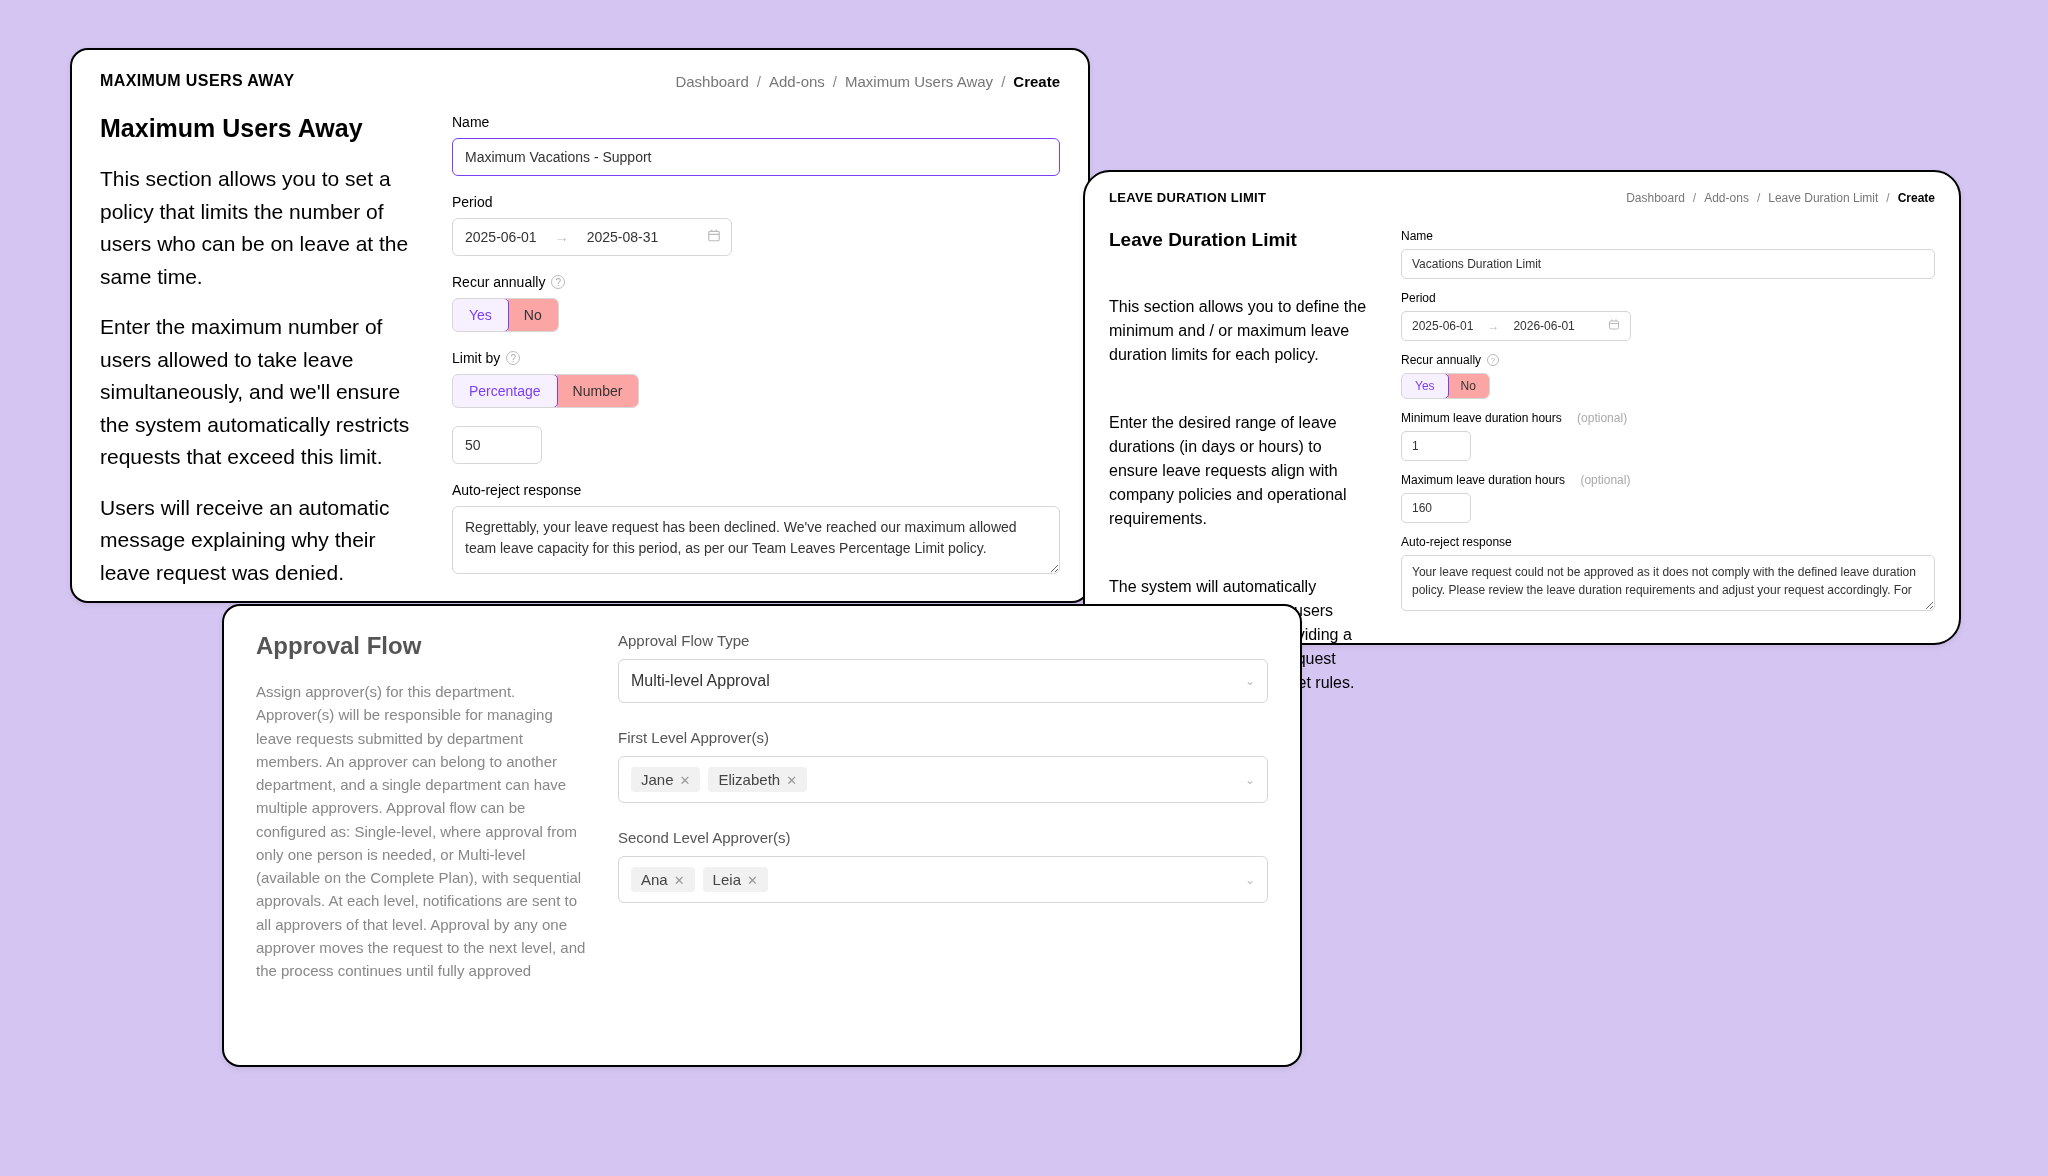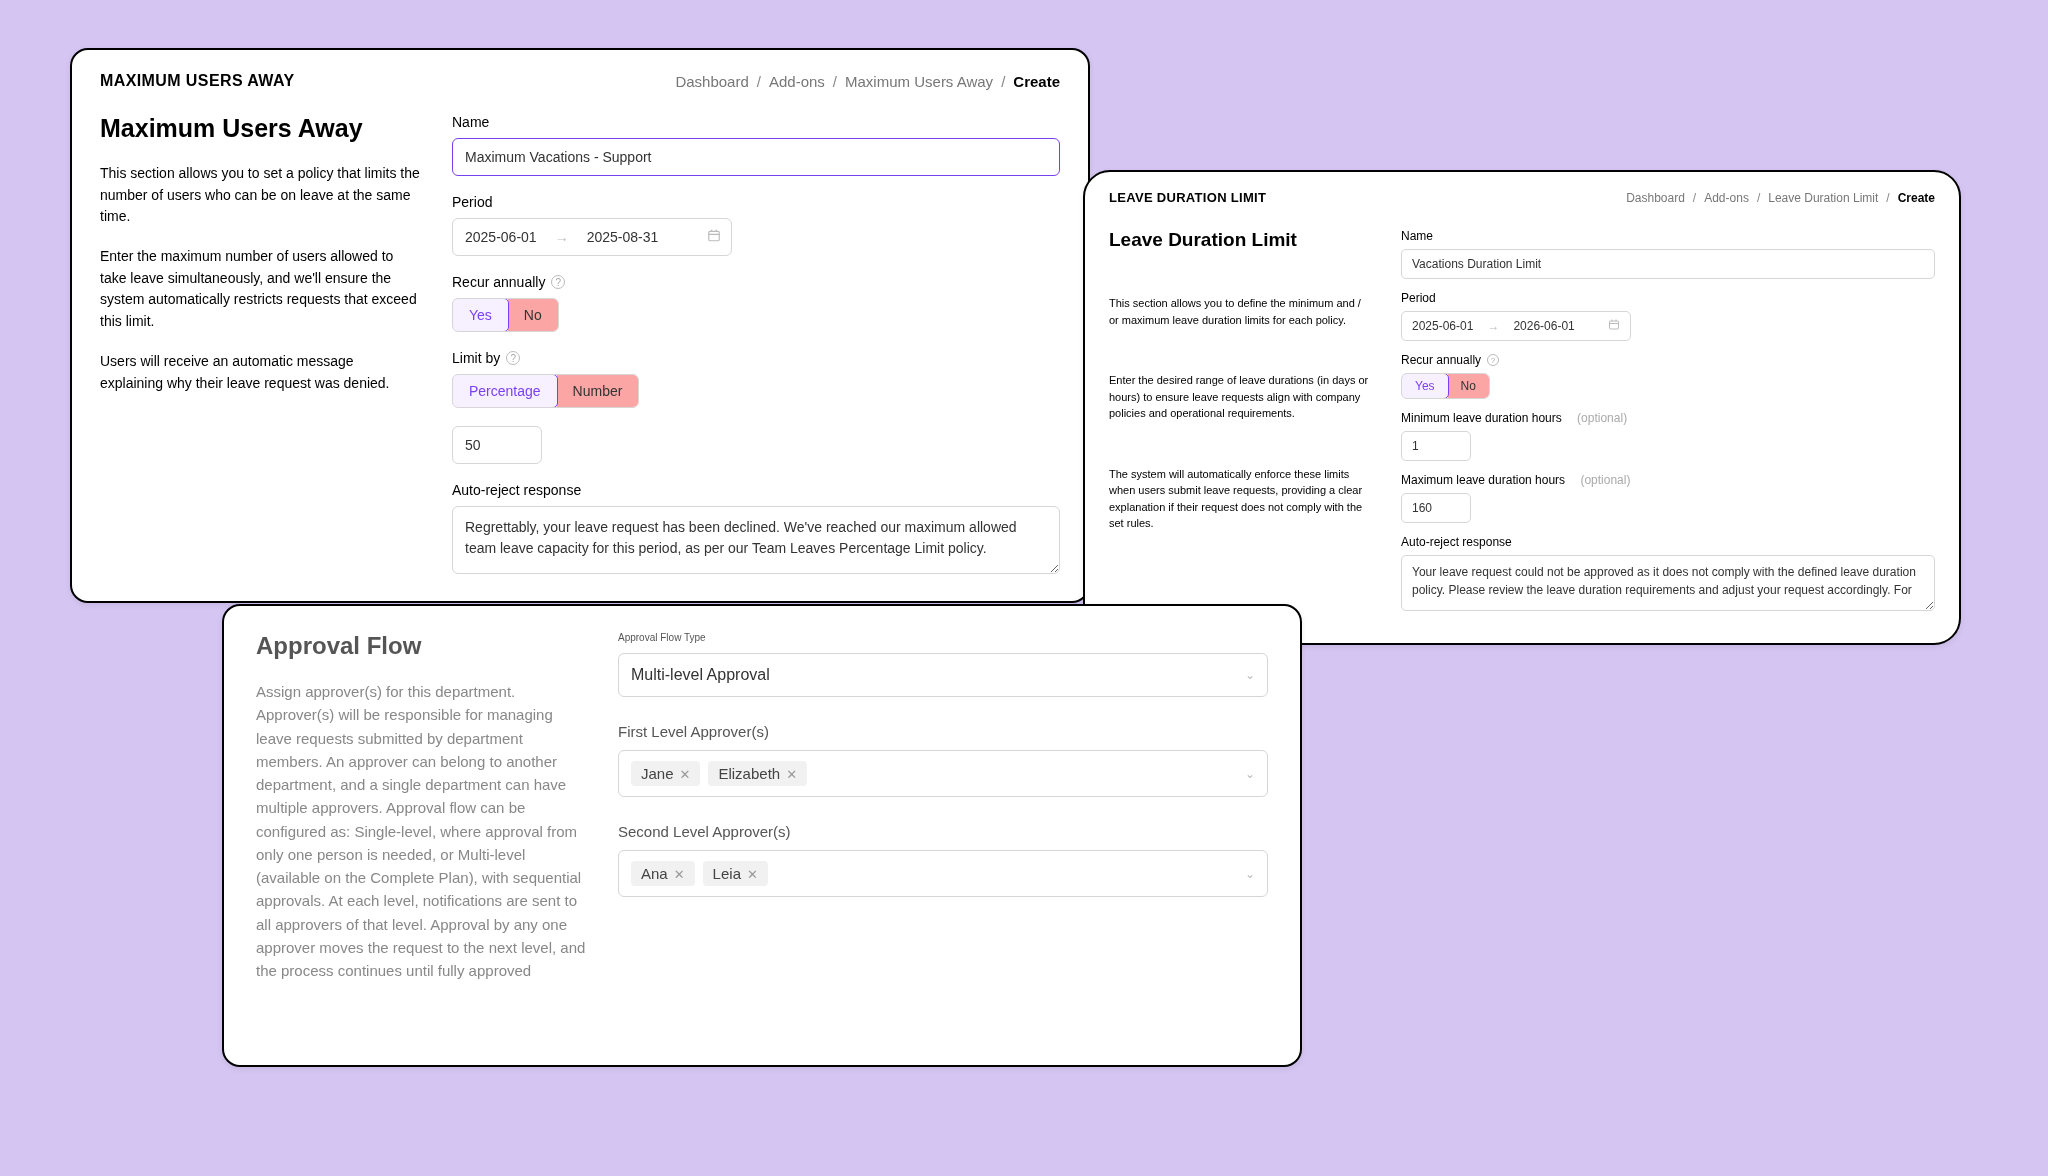--- a/index.html
+++ b/index.html
@@ -31,22 +31,22 @@
 .breadcrumb .current { color:#000; font-weight:600; }
 
 .cols { display:flex; gap:32px; }
 .leftcol { flex: 0 0 320px; }
 .leftcol.small { flex: 0 0 260px; }
 .rightcol { flex:1; }
 
 .section-title { font-size: 25px; font-weight:800; color:#000; margin-bottom:20px; }
 .section-title.small { font-size:19px; margin-bottom:14px; }
 .section-title.gray { color:#555; font-weight:700; }
-.desc { font-size:14px; color:#000; line-height:1.55; margin-bottom:18px; }
-.desc.small { font-size:11px; line-height:1.5; margin-bottom:10px;margin-top:44px; }
+.desc { font-size:21px; color:#000; line-height:1.55; margin-bottom:18px; }
+.desc.small { font-size:16px; line-height:1.5; margin-bottom:10px;margin-top:44px; }
 .desc.gray { color:#888; font-size:15px; line-height:1.55; }
 
 .field { margin-bottom:18px; }
 .field.small { margin-bottom:12px; }
 .label { font-size:14px; color:#000; margin-bottom:8px; display:flex; align-items:center; gap:6px; }
 .label.small { font-size:12px; margin-bottom:6px; }
 .label .opt { color:#aaa; }
 .label.gray { color:#555; margin-bottom:10px; }
 
 .input, .select, .textarea, .daterange, .multiselect {
@@ -222,21 +222,21 @@
 </div>
 
 <div class="card card-af">
   <div class="cols">
     <div class="leftcol" style="flex:0 0 330px">
       <div class="section-title gray" style="font-size:24px">Approval Flow</div>
       <div class="desc gray">Assign approver(s) for this department. Approver(s) will be responsible for managing leave requests submitted by department members. An approver can belong to another department, and a single department can have multiple approvers. Approval flow can be configured as: Single-level, where approval from only one person is needed, or Multi-level (available on the Complete Plan), with sequential approvals. At each level, notifications are sent to all approvers of that level. Approval by any one approver moves the request to the next level, and the process continues until fully approved</div>
     </div>
     <div class="rightcol">
       <div class="field" style="margin-bottom:26px">
-        <div class="label gray" style="font-size:10px">Approval Flow Type</div>
+        <div class="label gray" style="font-size:15px">Approval Flow Type</div>
         <div class="select">
           <span class="select-text">Multi-level Approval</span>
           <span class="chev">⌄</span>
         </div>
       </div>
       <div class="field" style="margin-bottom:26px">
         <div class="label gray" style="font-size:15px">First Level Approver(s)</div>
         <div class="multiselect">
           <div class="tags">
             <span class="tag">

